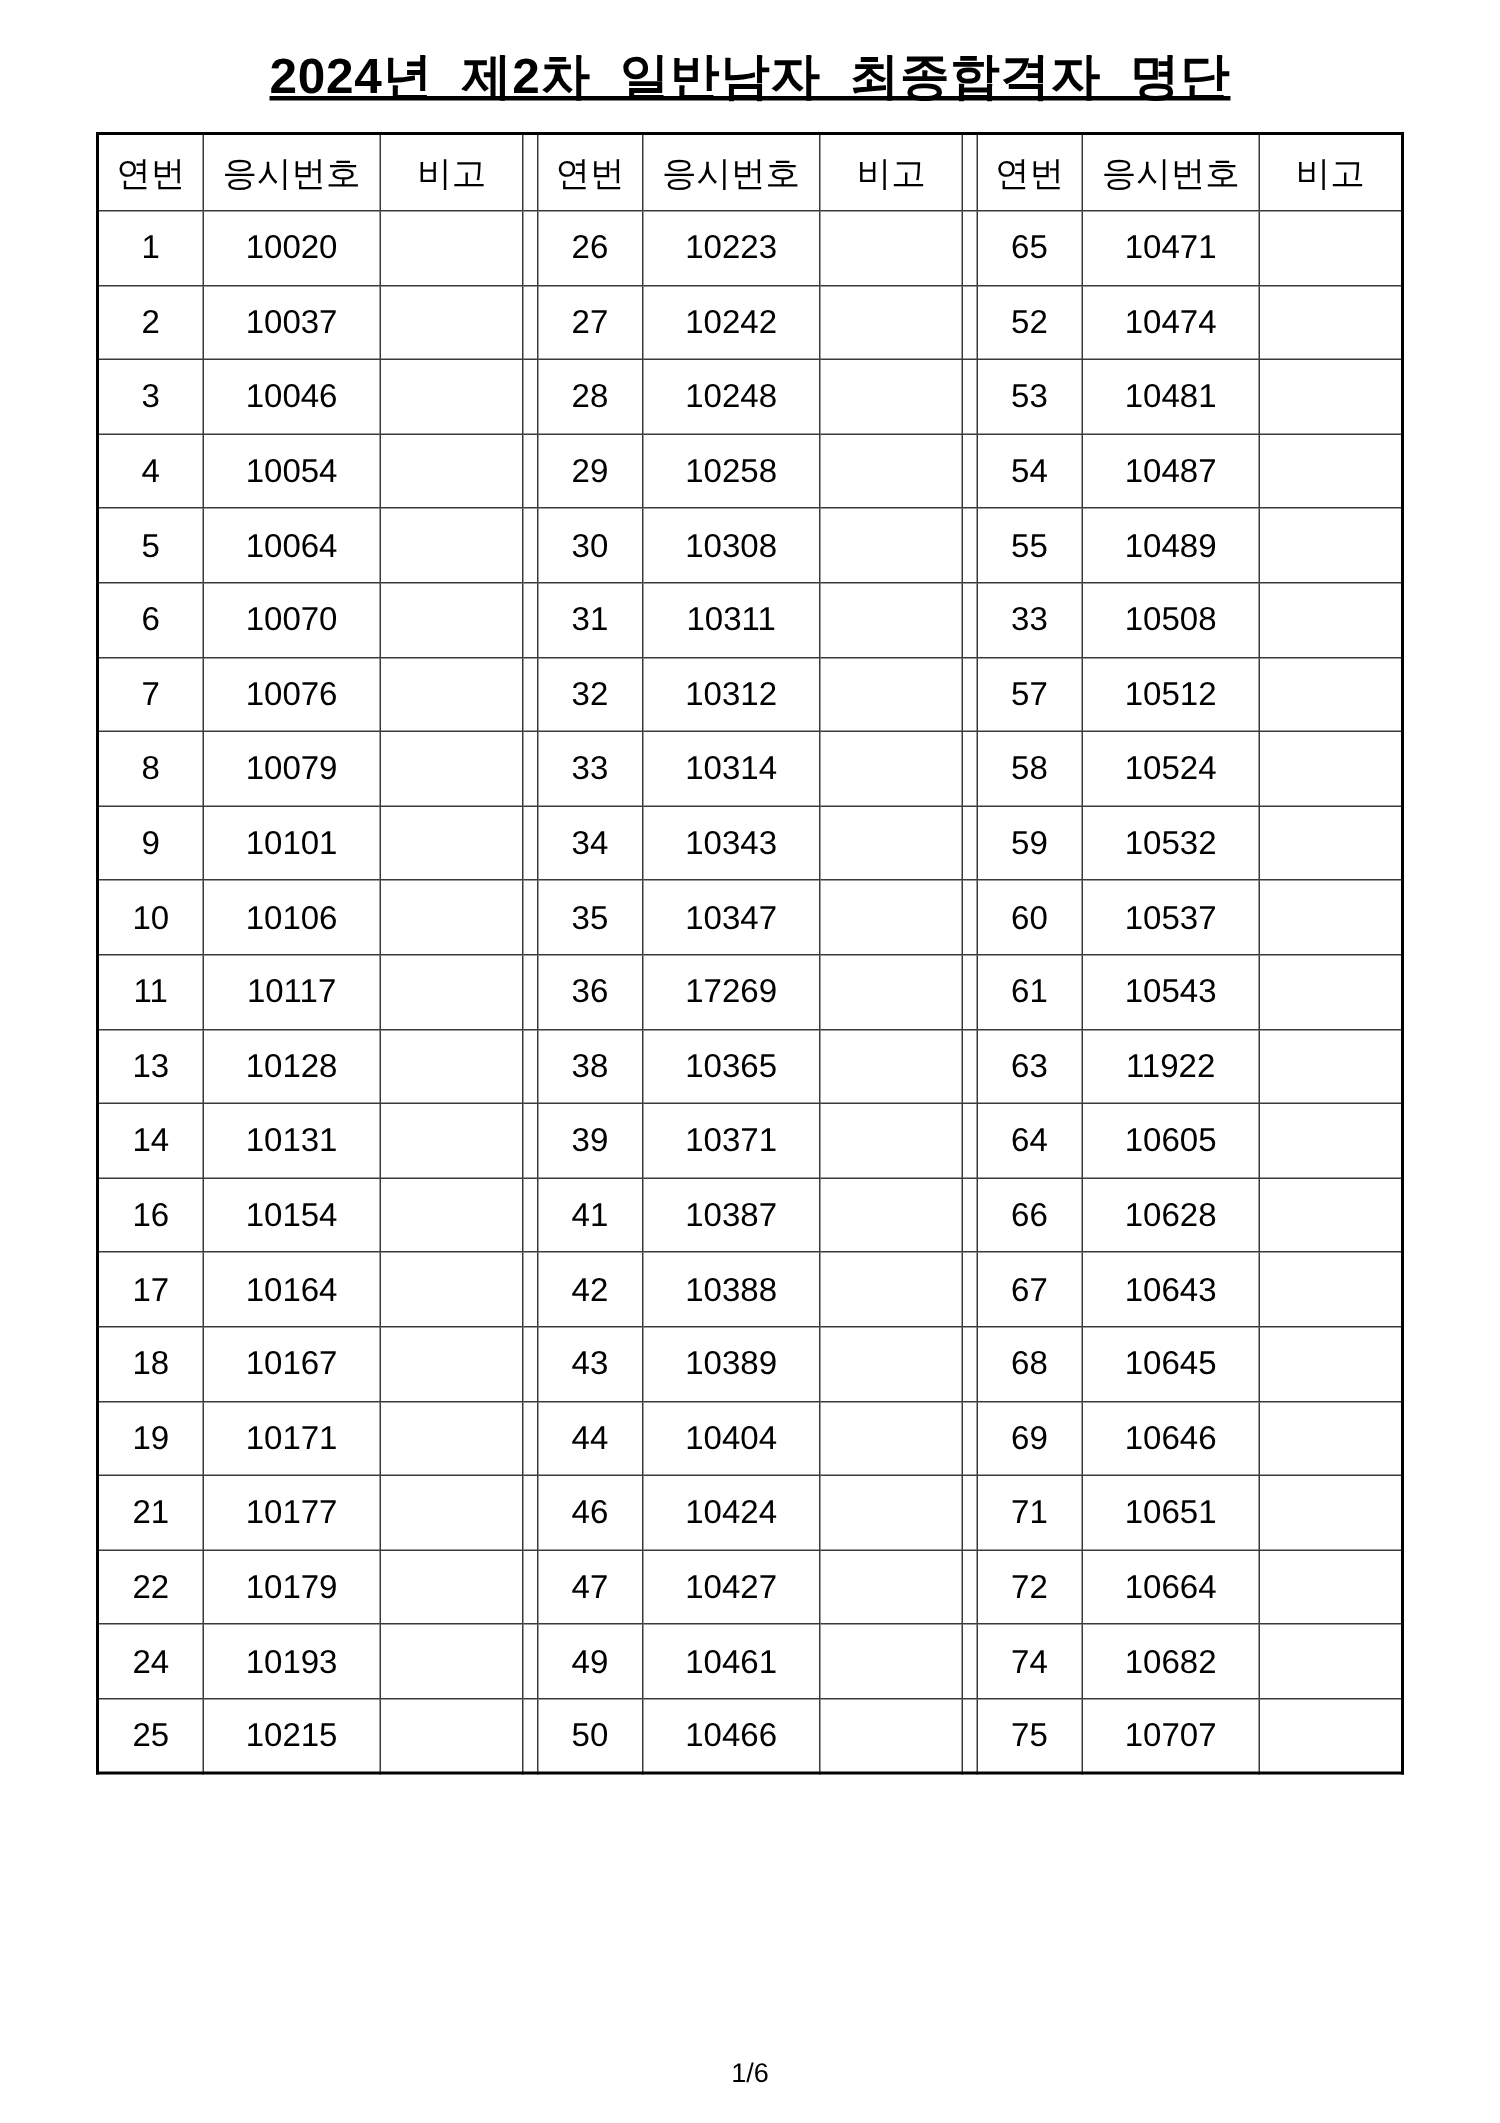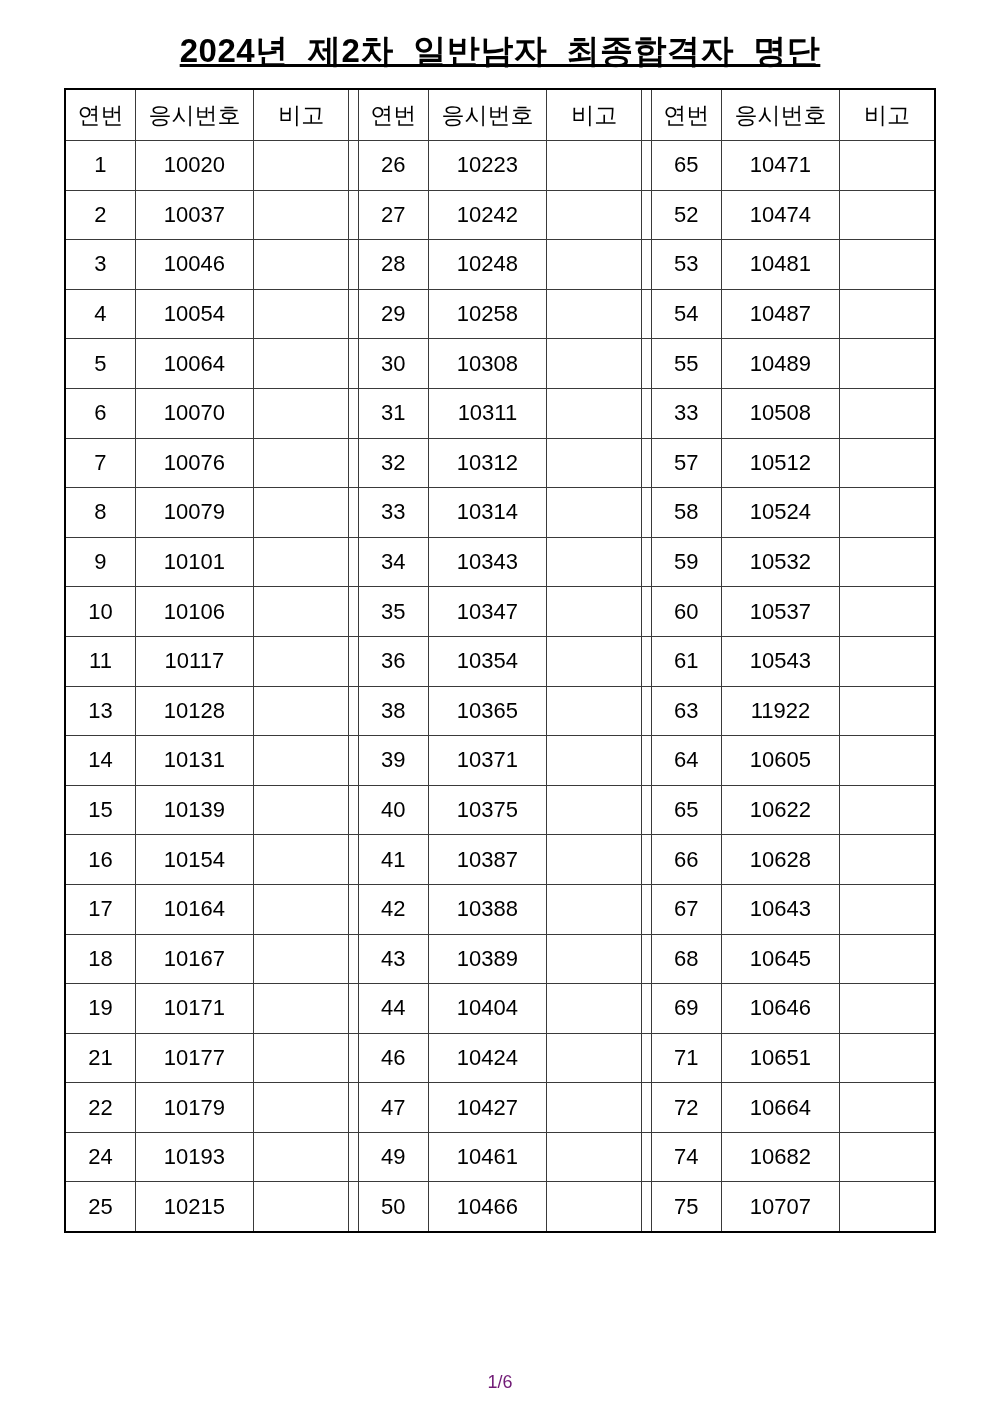--- a/index.html
+++ b/index.html
@@ -97,21 +97,21 @@
   .cell-note { }
 
   
   .page-footer {
     position: absolute;
     left: 0;
     top: 1372px;
     width: 1000px;
     text-align: center;
     font-size: 18px;
-    color: #701a75;
+    color: #000000;
   }
 </style>
 </head>
 <body>
 
 <div class="page">
 
   <div class="doc-title">2024년  제2차  일반남자  최종합격자  명단</div>
 
   <div class="table-wrap">
@@ -274,21 +274,21 @@
             <td class="cell-seq">60</td>
             <td class="cell-exam-number">10537</td>
             <td class="cell-note"></td>
           </tr>
           <tr>
             <td class="cell-seq">11</td>
             <td class="cell-exam-number">10117</td>
             <td class="cell-note"></td>
             <td class="gap"></td>
             <td class="cell-seq">36</td>
-            <td class="cell-exam-number">10354</td>
+            <td class="cell-exam-number">17269</td>
             <td class="cell-note"></td>
             <td class="gap"></td>
             <td class="cell-seq">61</td>
             <td class="cell-exam-number">10543</td>
             <td class="cell-note"></td>
           </tr>
           <tr>
             <td class="cell-seq">13</td>
             <td class="cell-exam-number">10128</td>
             <td class="cell-note"></td>
@@ -305,33 +305,20 @@
             <td class="cell-seq">14</td>
             <td class="cell-exam-number">10131</td>
             <td class="cell-note"></td>
             <td class="gap"></td>
             <td class="cell-seq">39</td>
             <td class="cell-exam-number">10371</td>
             <td class="cell-note"></td>
             <td class="gap"></td>
             <td class="cell-seq">64</td>
             <td class="cell-exam-number">10605</td>
-            <td class="cell-note"></td>
-          </tr>
-          <tr>
-            <td class="cell-seq">15</td>
-            <td class="cell-exam-number">10139</td>
-            <td class="cell-note"></td>
-            <td class="gap"></td>
-            <td class="cell-seq">40</td>
-            <td class="cell-exam-number">10375</td>
-            <td class="cell-note"></td>
-            <td class="gap"></td>
-            <td class="cell-seq">65</td>
-            <td class="cell-exam-number">10622</td>
             <td class="cell-note"></td>
           </tr>
           <tr>
             <td class="cell-seq">16</td>
             <td class="cell-exam-number">10154</td>
             <td class="cell-note"></td>
             <td class="gap"></td>
             <td class="cell-seq">41</td>
             <td class="cell-exam-number">10387</td>
             <td class="cell-note"></td>

